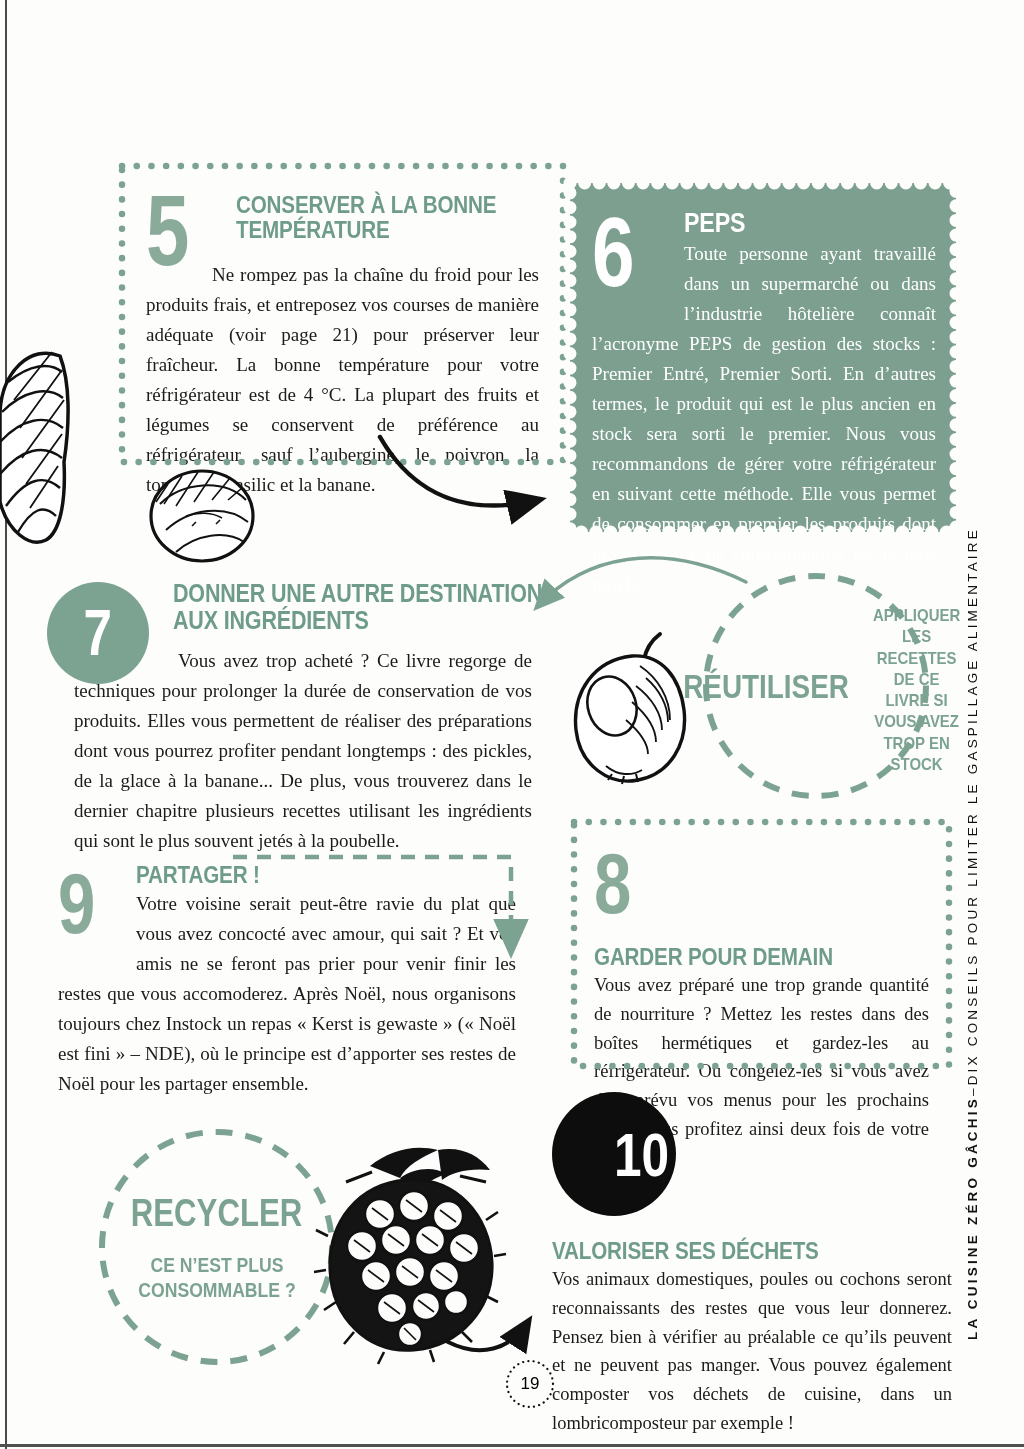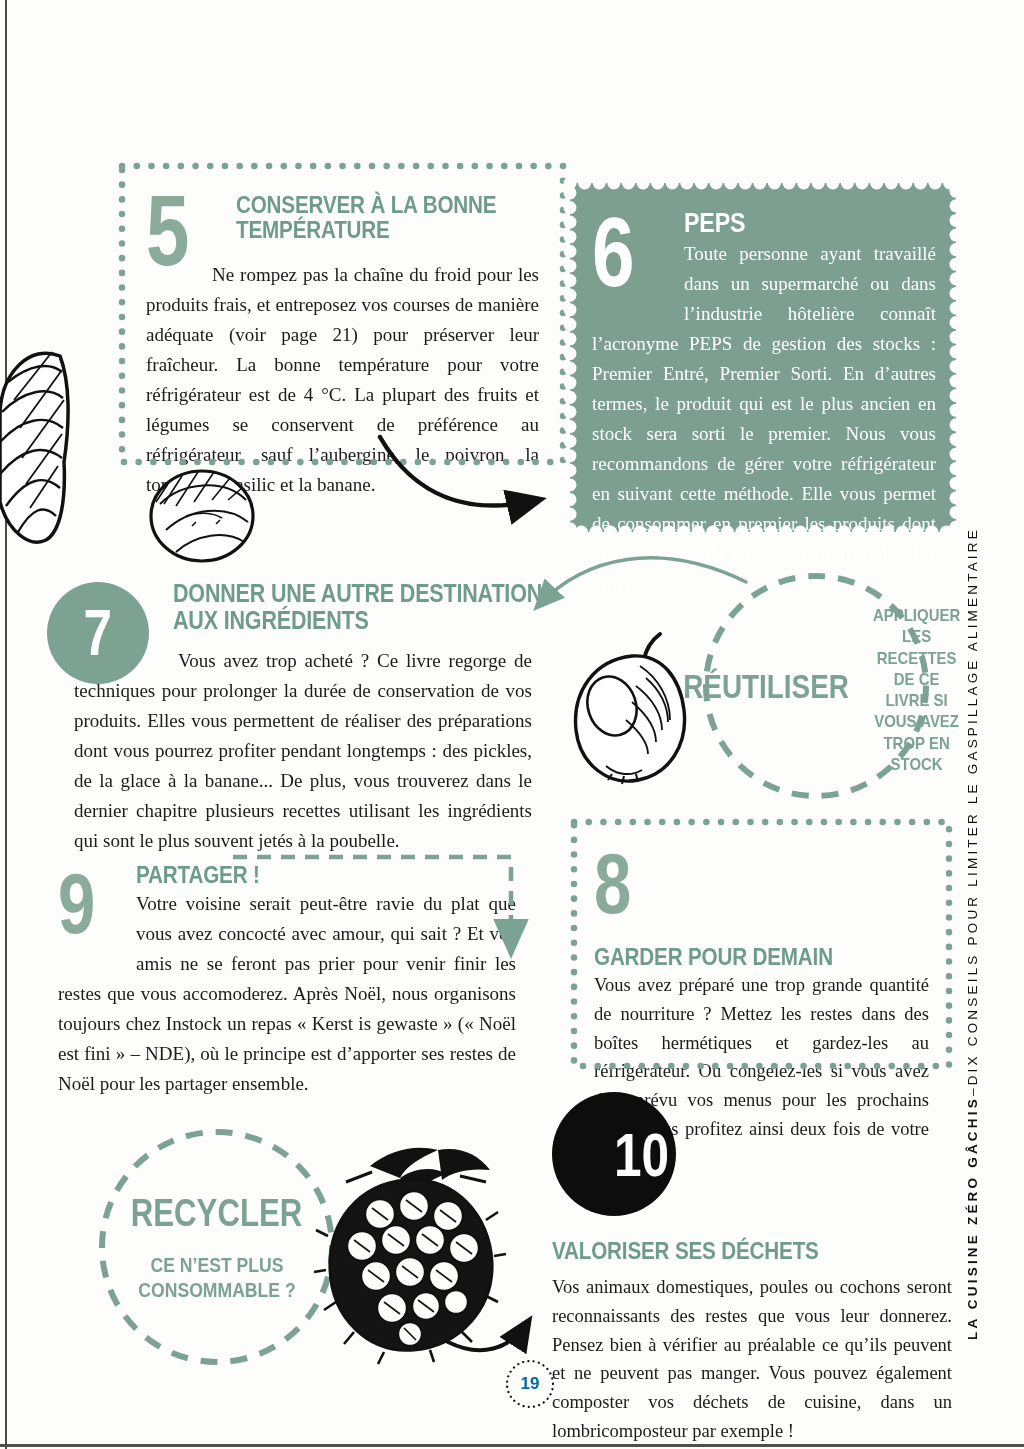--- a/index.html
+++ b/index.html
@@ -68,33 +68,33 @@
   #tip9 .tip-heading{display:inline-block;white-space:nowrap;transform-origin:0 50%;font-size:24px;}
   #tip9 .body-text{margin-top:2px;}
 
   
   #tip10{left:552px;top:1092px;width:400px;}
   #tip10 .blackcircle{float:left;width:124px;height:124px;border-radius:50%;background:#0d0d0d;
         shape-outside:circle(50%);margin:0 20px 10px 0;display:flex;align-items:center;justify-content:flex-end;}
   #tip10 .blackcircle span{font-family:"Liberation Sans", sans-serif;font-weight:700;color:#fff;
         font-size:62px;transform:scaleX(.8);}
   #tip10 .tip-heading{display:inline-block;white-space:nowrap;transform-origin:0 50%;font-size:24px;margin-top:12px;}
-  #tip10 .body-text{font-size:18.5px;line-height:1.55;margin-top:10px;}
+  #tip10 .body-text{font-size:18.5px;line-height:1.55;margin-top:2px;}
 
   
   #recycler{left:98px;top:1128px;width:238px;height:238px;text-align:center;}
   #recycler .inner{position:absolute;inset:0;display:flex;flex-direction:column;
         justify-content:center;align-items:center;padding:0 12px;box-sizing:border-box;gap:10px;}
   #recycler .badge-title{font-size:38px;}
   #recycler .badge-sub{font-size:20px;}
 
   
   #pagenum{left:504px;top:1358px;width:52px;height:52px;}
   #pagenum .n{position:absolute;inset:0;display:flex;align-items:center;justify-content:center;
-        font-family:"Liberation Sans", sans-serif;font-weight:700;font-size:17px;color:#0369a1;}
+        font-family:"Liberation Sans", sans-serif;font-weight:400;font-size:17px;color:#000000;}
 
   
   #margin-note{left:955px;top:538px;height:802px;width:34px;
         writing-mode:vertical-rl;transform:rotate(180deg);
         font-family:"Liberation Sans", sans-serif;font-size:13.5px;letter-spacing:3.2px;
         color:#111;display:flex;align-items:center;white-space:nowrap;}
   #margin-note .b{font-weight:700;}
   #margin-note .sep{margin:0 6px;}
 
   svg.edge{position:absolute;inset:0;width:100%;height:100%;overflow:visible;}

